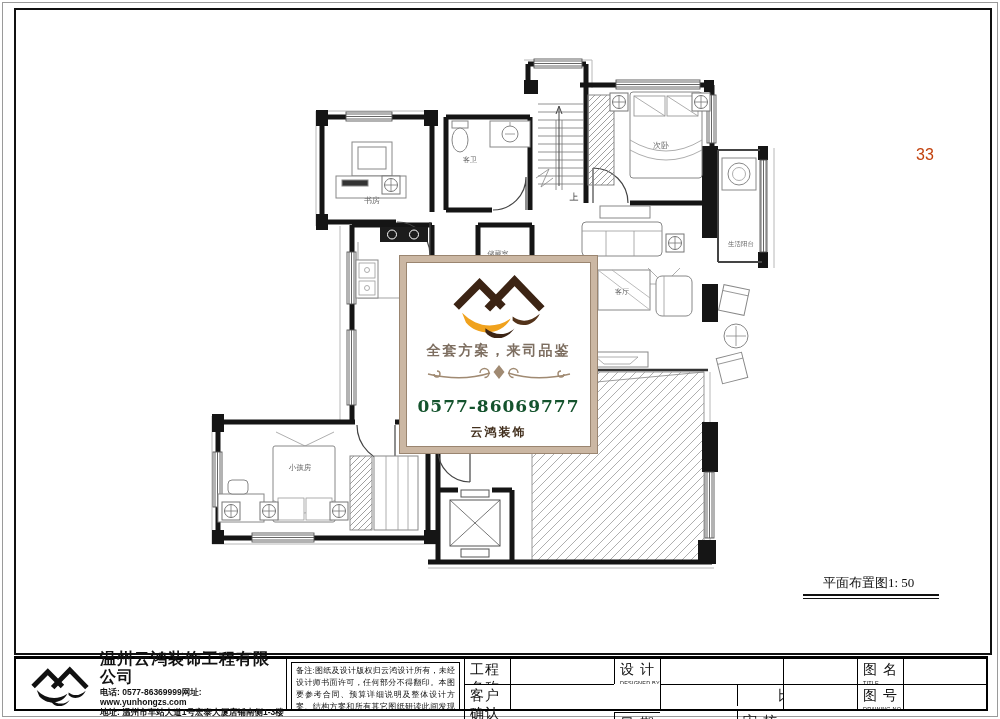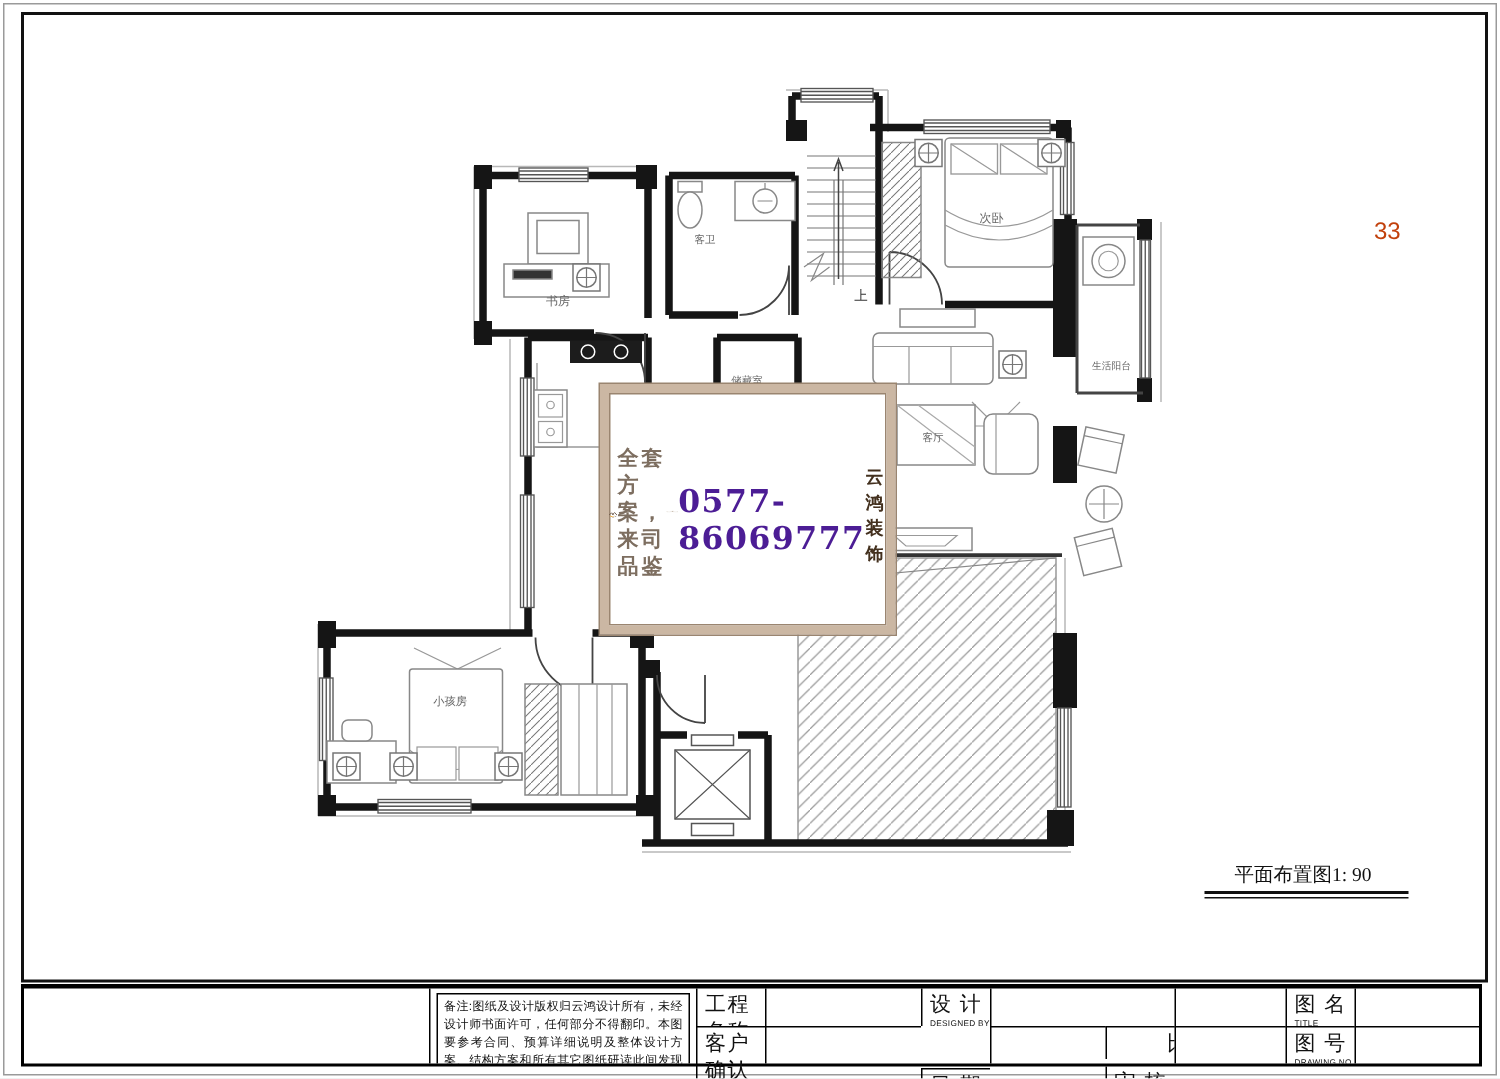--- a/index.html
+++ b/index.html
@@ -7,26 +7,26 @@
         font-family:"Liberation Sans",sans-serif;color:#111;}
   .outer-border{position:absolute;left:2px;top:2px;width:994px;height:713px;
         border:1px solid #9a9a9a;pointer-events:none;}
   .inner-frame{position:absolute;left:14px;top:8px;width:974px;height:643px;
         border:2px solid #111;}
   .page-number{position:absolute;left:916px;top:106px;font-family:Liberation Sans, sans-serif;
         font-size:16px;color:#c2410c;margin-top:40px;}
   .plan-svg{position:absolute;left:0;top:0;}
 
   
-  .wm-card{position:absolute;left:400px;top:256px;width:197px;height:167px;box-sizing:border-box;
+  .wm-card{position:absolute;left:400px;top:256px;width:197px;height:197px;box-sizing:border-box;
         background:#fff;border:6px solid #cbb7a3;outline:1px solid #9a8570;
-        box-shadow:inset 0 0 0 1px #9a8570;display:flex;flex-direction:row;align-items:center;}
+        box-shadow:inset 0 0 0 1px #9a8570;display:flex;flex-direction:column;align-items:center;}
   .wm-slogan{margin-top:4px;font-size:14px;font-weight:bold;letter-spacing:2px;color:#7d6e60;}
-  .wm-phone{margin-top:12px;font-family:"DejaVu Serif",serif;font-size:21px;font-weight:bold;
-        letter-spacing:1px;color:#4c1d95;}
+  .wm-phone{margin-top:12px;font-family:"DejaVu Serif",serif;font-size:17px;font-weight:bold;
+        letter-spacing:1px;color:#14532d;}
   .wm-brand{margin-top:8px;font-size:12px;font-weight:bold;letter-spacing:2px;color:#43301e;}
 
   
   .caption{position:absolute;left:803px;top:574px;width:170px;font-family:"Liberation Serif",serif;
         font-size:13px;color:#111;}
   .caption .u1{position:absolute;left:0;top:20px;width:136px;height:2px;background:#111;}
   .caption .u2{position:absolute;left:0;top:24px;width:136px;height:1px;background:#111;}
   .caption .cap-text{padding-left:20px;}
 
   
@@ -280,27 +280,41 @@
         <path d="M10,12 a3,3 0 1 0 3,-3"></path>
         <path d="M140,12 a3,3 0 1 1 -3,-3"></path>
       </g>
       <path d="M75,3 l5.5,7 -5.5,7 -5.5,-7 z" fill="#a08a72"></path>
     </svg>
     <div class="wm-phone">0577-86069777</div>
     <div class="wm-brand">云鸿装饰</div>
   </div>
 
   <div class="caption">
-    <div class="cap-text">平面布置图1: 90</div>
+    <div class="cap-text">平面布置图1: 50</div>
     <div class="u1"></div>
     <div class="u2"></div>
   </div>
 
   <div class="tb">
 
+    <div class="tb-company">
+      <svg class="logo" width="64" height="44" viewBox="0 0 100 72">
+        <path d="M6,40 L30,16 L54,40" fill="none" stroke="#111" stroke-width="8"></path>
+        <path d="M38,42 L66,13 L94,42" fill="none" stroke="#111" stroke-width="8"></path>
+        <path d="M12,46 C26,60 44,64 62,52 C54,68 30,72 16,56 Z" fill="#111"></path>
+        <path d="M64,50 C72,56 82,56 92,47 C86,60 72,62 64,54 Z" fill="#111"></path>
+        <path d="M36,62 C46,70 58,70 66,62 C58,74 44,76 36,66 Z" fill="#111"></path>
+      </svg>
+      <div class="tb-co-text">
+        <div class="tb-co-name">温州云鸿装饰工程有限公司</div>
+        <div class="tb-co-line">电话: 0577-86369999网址: www.yunhongzs.com</div>
+        <div class="tb-co-line">地址: 温州市车站大道1号宏泰大厦店铺南侧1-3楼</div>
+      </div>
+    </div>
 
     <div class="cell tb-notes">
       <div class="notes-box">备注:图纸及设计版权归云鸿设计所有，未经设计师书面许可，任何部分不得翻印。本图要参考合同、预算详细说明及整体设计方案、结构方案和所有其它图纸研读此间发现任何差异，请立即通知设计师。</div>
     </div>
 
     <div class="cell fcell" style="left:448px;top:0;width:46px;height:25px;">
       <div class="cn">工程名称</div>
 
     </div>
     <div class="cell" style="left:494px;top:0;width:104px;height:25px;"></div>

